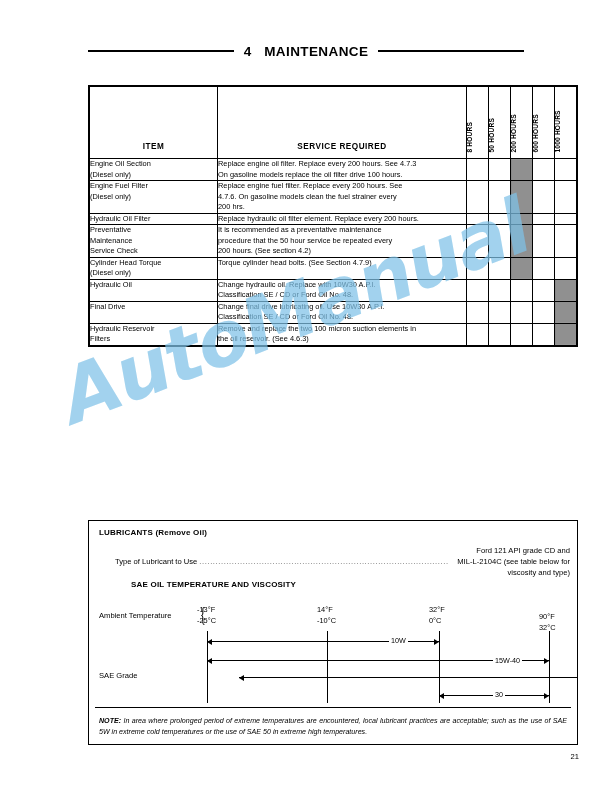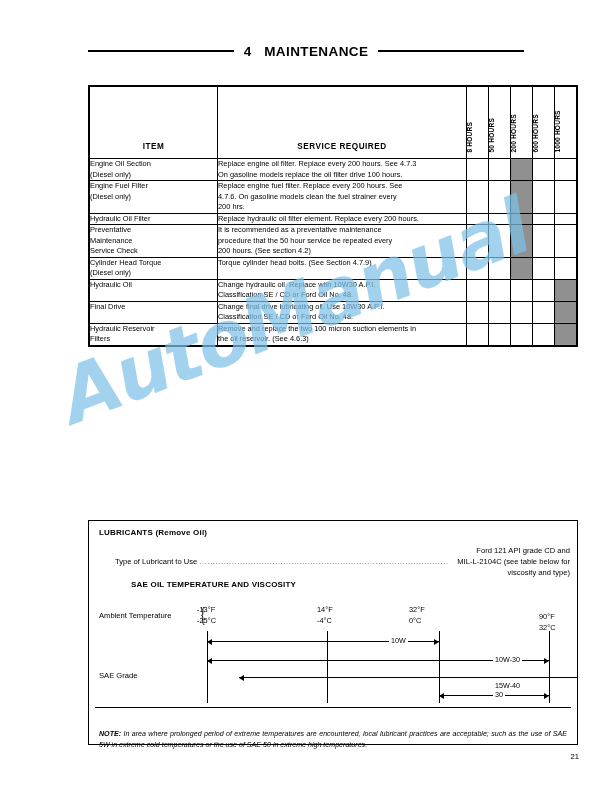--- a/index.html
+++ b/index.html
@@ -276,21 +276,21 @@
   }
 
   
   #note-box {
     position: absolute;
     left: 6px;
     right: 6px;
     top: 186px;
     height: 33px;
     border-top: 1.2px solid #000;
-    padding-top: 21px;
+    padding-top: 8px;
   }
   #note-text {
     font-size: 7.1px;
     font-style: italic;
     line-height: 1.5;
     text-align: justify;
     padding: 0 4px;
   }
   #note-text .nb { font-style: italic; font-weight: bold; }
 
@@ -496,23 +496,23 @@
     <div id="visc">
       <div id="amb-label">Ambient Temperature</div>
       <div id="brace">{</div>
       <div id="temp-cols">
           <div class="temp-col" style="left: 108px;">
             <div>-13°F</div>
             <div>-25°C</div>
           </div>
           <div class="temp-col" style="left: 228px;">
             <div>14°F</div>
-            <div>-4°C</div>
+            <div>-10°C</div>
           </div>
-          <div class="temp-col" style="left: 320px;">
+          <div class="temp-col" style="left: 340px;">
             <div>32°F</div>
             <div>0°C</div>
           </div>
           <div class="temp-col" style="left: 450px; margin-top: 7px;">
             <div>90°F</div>
             <div>32°C</div>
           </div>
         </div>
       <div id="visc-lines">
           <div class="vline" style="left: 118px; top: 36px; height: 72px;"></div>
@@ -524,21 +524,21 @@
           <div class="hbar" style="left: 118px; top: 46px; width: 232px;"></div>
           <div class="arrow left" style="left: 118px; top: 43.5px;"></div>
           <div class="arrow right" style="left: 344.5px; top: 43.5px;"></div>
           <div class="bar-label" style="left: 300px; top: 41px;">10W</div>
           <div class="hbar" style="left: 118px; top: 65px; width: 342px;"></div>
           <div class="arrow left" style="left: 118px; top: 62.5px;"></div>
           <div class="arrow right" style="left: 454.5px; top: 62.5px;"></div>
           <div class="bar-label" style="left: 404px; top: 60px;">10W-30</div>
           <div class="hbar" style="left: 150px; top: 82px; width: 338px;"></div>
           <div class="arrow left" style="left: 150px; top: 79.5px;"></div>
-          <div class="bar-label" style="left: 404px; top: 86px;">15W-40</div>
+          <div class="bar-label" style="left: 404px; top: 61px;">15W-40</div>
           <div class="hbar" style="left: 350px; top: 100px; width: 110px;"></div>
           <div class="arrow left" style="left: 350px; top: 97.5px;"></div>
           <div class="arrow right" style="left: 454.5px; top: 97.5px;"></div>
           <div class="bar-label" style="left: 404px; top: 95px;">30</div>
         </div>
       <div id="sae-grade-label">SAE Grade</div>
     </div>
 
     <div id="note-box">
       <div id="note-text">

